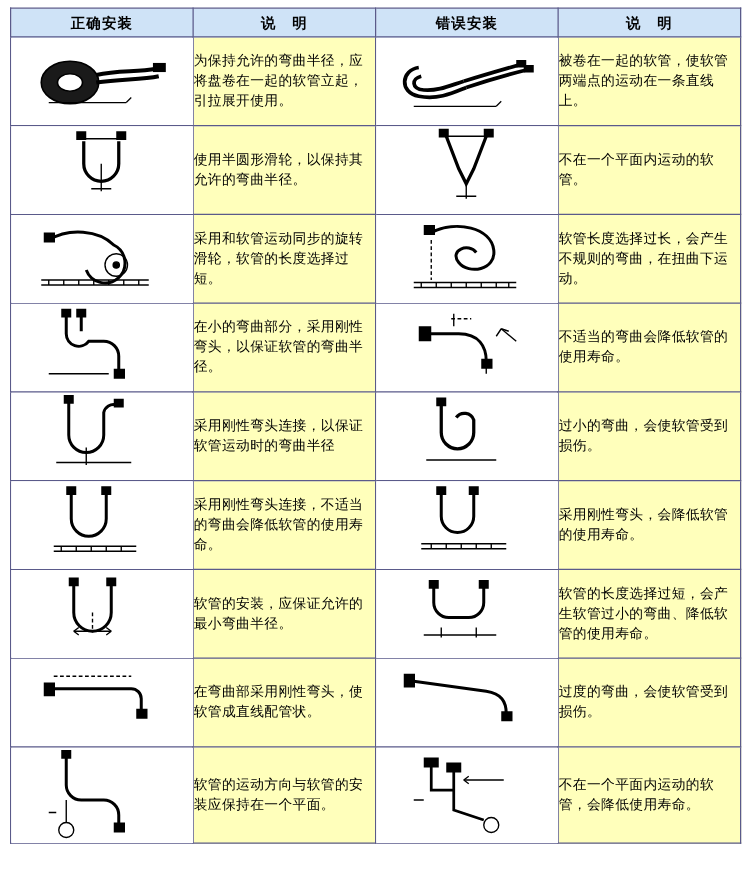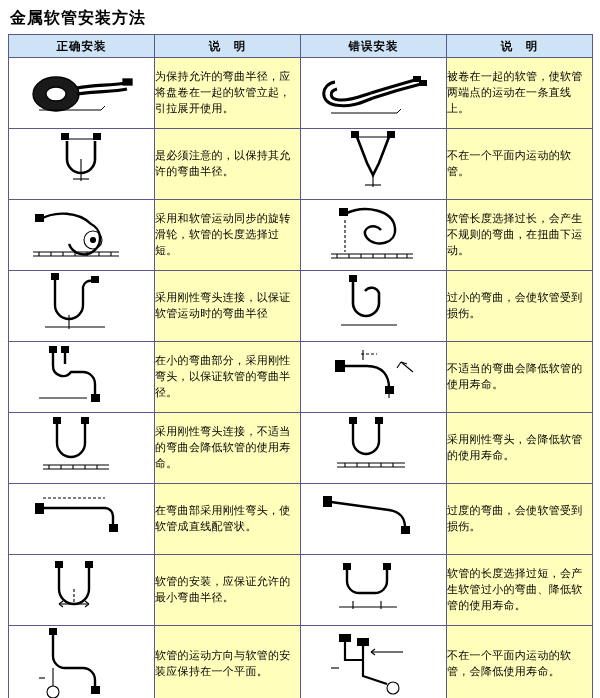--- a/index.html
+++ b/index.html
@@ -69,21 +69,20 @@
     height: 100%;
     display: block;
   }
   .fig svg { display: block; margin: 0 auto; }
 </style>
 </head>
 <body>
 
 <div class="page">
 
-  <div class="doc-title">金属软管安装方法</div>
 
   <table class="hose-table">
     <colgroup>
       <col class="c-img">
         <col class="c-txt">
         <col class="c-img">
         <col class="c-txt">
     </colgroup>
     <thead>
       <tr>
@@ -146,21 +145,21 @@
                 <path d="M54 10 L90 10"></path>
                 <rect x="52" y="4" width="8" height="7" fill="#000" stroke="none"></rect>
                 <rect x="84" y="4" width="8" height="7" fill="#000" stroke="none"></rect>
                 <path d="M58 30 A14 14 0 0 0 86 30" stroke-dasharray="2 2"></path>
                 <path d="M72 30 L72 52"></path>
                 <path d="M64 50 L80 50"></path>
               </g>
             </svg>
           </div>
         </td>
-        <td class="txt-cell">是必须注意的，以保持其允许的弯曲半径。</td>
+        <td class="txt-cell">使用半圆形滑轮，以保持其允许的弯曲半径。</td>
         <td class="img-cell">
           <div class="fig">
             <svg width="144" height="64" viewBox="0 0 144 64">
               <g fill="none" stroke="#000" stroke-width="2.6">
                 <path d="M56 8 L66 34 L72 46 L78 34 L88 8"></path>
               </g>
               <g stroke="#000" stroke-width="1.1" fill="none">
                 <path d="M52 8 L92 8"></path>
                 <rect x="50" y="2" width="8" height="7" fill="#000" stroke="none"></rect>
                 <rect x="86" y="2" width="8" height="7" fill="#000" stroke="none"></rect>
@@ -202,54 +201,20 @@
                 <rect x="38" y="8" width="9" height="8" fill="#000" stroke="none"></rect>
                 <path d="M30 54 L112 54"></path>
                 <path d="M30 58 L112 58"></path>
                 <path d="M36 54 L36 58 M48 54 L48 58 M60 54 L60 58 M72 54 L72 58 M84 54 L84 58 M96 54 L96 58 M106 54 L106 58"></path>
                 <path d="M44 20 L44 52" stroke-dasharray="3 2"></path>
               </g>
             </svg>
           </div>
         </td>
         <td class="txt-cell">软管长度选择过长，会产生不规则的弯曲，在扭曲下运动。</td>
-      </tr>
-
-      <tr>
-        <td class="img-cell">
-          <div class="fig">
-            <svg width="144" height="70" viewBox="0 0 144 70">
-              <g fill="none" stroke="#000" stroke-width="2.4">
-                <path d="M46 8 L46 34 A14 14 0 0 0 74 34 L74 16 A8 8 0 0 1 84 10"></path>
-              </g>
-              <g fill="none" stroke="#000" stroke-width="1.1">
-                <rect x="42" y="2" width="8" height="7" fill="#000" stroke="none"></rect>
-                <rect x="82" y="5" width="8" height="7" fill="#000" stroke="none"></rect>
-                <path d="M46 34 A14 14 0 0 0 74 34" stroke-dasharray="2 2"></path>
-                <path d="M36 56 L96 56"></path>
-                <path d="M60 44 L60 58"></path>
-              </g>
-            </svg>
-          </div>
-        </td>
-        <td class="txt-cell">采用刚性弯头连接，以保证软管运动时的弯曲半径</td>
-        <td class="img-cell">
-          <div class="fig">
-            <svg width="144" height="70" viewBox="0 0 144 70">
-              <g fill="none" stroke="#000" stroke-width="2.6">
-                <path d="M52 10 L52 32 A13 13 0 0 0 78 32 L78 22 A8 8 0 0 0 64 20"></path>
-              </g>
-              <g fill="none" stroke="#000" stroke-width="1.1">
-                <rect x="48" y="4" width="8" height="7" fill="#000" stroke="none"></rect>
-                <path d="M40 54 L96 54"></path>
-              </g>
-            </svg>
-          </div>
-        </td>
-        <td class="txt-cell">过小的弯曲，会使软管受到损伤。</td>
       </tr>
 
       <tr>
         <td class="img-cell">
           <div class="fig">
             <svg width="144" height="66" viewBox="0 0 144 66">
               <g fill="none" stroke="#000" stroke-width="2.4">
                 <path d="M44 10 L44 24 A10 10 0 0 0 62 30 L74 30 A12 12 0 0 1 86 42 L86 54"></path>
                 <path d="M56 10 L56 22"></path>
               </g>
@@ -280,20 +245,54 @@
               </g>
             </svg>
           </div>
         </td>
         <td class="txt-cell">不适当的弯曲会降低软管的使用寿命。</td>
       </tr>
 
       <tr>
         <td class="img-cell">
           <div class="fig">
+            <svg width="144" height="70" viewBox="0 0 144 70">
+              <g fill="none" stroke="#000" stroke-width="2.4">
+                <path d="M46 8 L46 34 A14 14 0 0 0 74 34 L74 16 A8 8 0 0 1 84 10"></path>
+              </g>
+              <g fill="none" stroke="#000" stroke-width="1.1">
+                <rect x="42" y="2" width="8" height="7" fill="#000" stroke="none"></rect>
+                <rect x="82" y="5" width="8" height="7" fill="#000" stroke="none"></rect>
+                <path d="M46 34 A14 14 0 0 0 74 34" stroke-dasharray="2 2"></path>
+                <path d="M36 56 L96 56"></path>
+                <path d="M60 44 L60 58"></path>
+              </g>
+            </svg>
+          </div>
+        </td>
+        <td class="txt-cell">采用刚性弯头连接，以保证软管运动时的弯曲半径</td>
+        <td class="img-cell">
+          <div class="fig">
+            <svg width="144" height="70" viewBox="0 0 144 70">
+              <g fill="none" stroke="#000" stroke-width="2.6">
+                <path d="M52 10 L52 32 A13 13 0 0 0 78 32 L78 22 A8 8 0 0 0 64 20"></path>
+              </g>
+              <g fill="none" stroke="#000" stroke-width="1.1">
+                <rect x="48" y="4" width="8" height="7" fill="#000" stroke="none"></rect>
+                <path d="M40 54 L96 54"></path>
+              </g>
+            </svg>
+          </div>
+        </td>
+        <td class="txt-cell">过小的弯曲，会使软管受到损伤。</td>
+      </tr>
+
+      <tr>
+        <td class="img-cell">
+          <div class="fig">
             <svg width="144" height="66" viewBox="0 0 144 66">
               <g fill="none" stroke="#000" stroke-width="2.4">
                 <path d="M48 10 L48 30 A14 14 0 0 0 76 30 L76 10"></path>
               </g>
               <g fill="none" stroke="#000" stroke-width="1.1">
                 <rect x="44" y="4" width="8" height="7" fill="#000" stroke="none"></rect>
                 <rect x="72" y="4" width="8" height="7" fill="#000" stroke="none"></rect>
                 <path d="M34 52 L100 52"></path>
                 <path d="M40 52 L40 56 M52 52 L52 56 M64 52 L64 56 M76 52 L76 56 M88 52 L88 56"></path>
                 <path d="M34 56 L100 56"></path>
@@ -317,52 +316,20 @@
               </g>
             </svg>
           </div>
         </td>
         <td class="txt-cell">采用刚性弯头，会降低软管的使用寿命。</td>
       </tr>
 
       <tr>
         <td class="img-cell">
           <div class="fig">
-            <svg width="144" height="56" viewBox="0 0 144 56">
-              <g fill="none" stroke="#000" stroke-width="2.4">
-                <path d="M34 24 L96 24 A8 8 0 0 1 104 32 L104 42"></path>
-              </g>
-              <g fill="none" stroke="#000" stroke-width="1.1">
-                <rect x="26" y="19" width="9" height="11" fill="#000" stroke="none"></rect>
-                <rect x="100" y="40" width="9" height="8" fill="#000" stroke="none"></rect>
-                <path d="M34 14 L96 14" stroke-dasharray="3 2"></path>
-              </g>
-            </svg>
-          </div>
-        </td>
-        <td class="txt-cell">在弯曲部采用刚性弯头，使软管成直线配管状。</td>
-        <td class="img-cell">
-          <div class="fig">
-            <svg width="144" height="56" viewBox="0 0 144 56">
-              <g fill="none" stroke="#000" stroke-width="2.4">
-                <path d="M30 18 L88 26 C100 28 104 34 104 44"></path>
-              </g>
-              <g fill="none" stroke="#000" stroke-width="1.1">
-                <rect x="22" y="12" width="9" height="11" fill="#000" stroke="none"></rect>
-                <rect x="100" y="42" width="9" height="8" fill="#000" stroke="none"></rect>
-              </g>
-            </svg>
-          </div>
-        </td>
-        <td class="txt-cell">过度的弯曲，会使软管受到损伤。</td>
-      </tr>
-
-      <tr>
-        <td class="img-cell">
-          <div class="fig">
             <svg width="144" height="64" viewBox="0 0 144 64">
               <g fill="none" stroke="#000" stroke-width="2.4">
                 <path d="M50 12 L50 34 A15 15 0 0 0 80 34 L80 12"></path>
               </g>
               <g fill="none" stroke="#000" stroke-width="1.1">
                 <rect x="46" y="6" width="8" height="7" fill="#000" stroke="none"></rect>
                 <rect x="76" y="6" width="8" height="7" fill="#000" stroke="none"></rect>
                 <path d="M65 34 L65 50" stroke-dasharray="3 2"></path>
                 <path d="M50 49 L80 49"></path>
                 <path d="M50 49 L54 46 M50 49 L54 52 M80 49 L76 46 M80 49 L76 52"></path>
@@ -380,20 +347,52 @@
               <g fill="none" stroke="#000" stroke-width="1.1">
                 <rect x="42" y="8" width="8" height="7" fill="#000" stroke="none"></rect>
                 <rect x="82" y="8" width="8" height="7" fill="#000" stroke="none"></rect>
                 <path d="M38 52 L96 52"></path>
                 <path d="M52 46 L52 54 M80 46 L80 54"></path>
               </g>
             </svg>
           </div>
         </td>
         <td class="txt-cell">软管的长度选择过短，会产生软管过小的弯曲、降低软管的使用寿命。</td>
+      </tr>
+
+      <tr>
+        <td class="img-cell">
+          <div class="fig">
+            <svg width="144" height="56" viewBox="0 0 144 56">
+              <g fill="none" stroke="#000" stroke-width="2.4">
+                <path d="M34 24 L96 24 A8 8 0 0 1 104 32 L104 42"></path>
+              </g>
+              <g fill="none" stroke="#000" stroke-width="1.1">
+                <rect x="26" y="19" width="9" height="11" fill="#000" stroke="none"></rect>
+                <rect x="100" y="40" width="9" height="8" fill="#000" stroke="none"></rect>
+                <path d="M34 14 L96 14" stroke-dasharray="3 2"></path>
+              </g>
+            </svg>
+          </div>
+        </td>
+        <td class="txt-cell">在弯曲部采用刚性弯头，使软管成直线配管状。</td>
+        <td class="img-cell">
+          <div class="fig">
+            <svg width="144" height="56" viewBox="0 0 144 56">
+              <g fill="none" stroke="#000" stroke-width="2.4">
+                <path d="M30 18 L88 26 C100 28 104 34 104 44"></path>
+              </g>
+              <g fill="none" stroke="#000" stroke-width="1.1">
+                <rect x="22" y="12" width="9" height="11" fill="#000" stroke="none"></rect>
+                <rect x="100" y="42" width="9" height="8" fill="#000" stroke="none"></rect>
+              </g>
+            </svg>
+          </div>
+        </td>
+        <td class="txt-cell">过度的弯曲，会使软管受到损伤。</td>
       </tr>
 
       <tr>
         <td class="img-cell">
           <div class="fig">
             <svg width="144" height="76" viewBox="0 0 144 76">
               <g fill="none" stroke="#000" stroke-width="2.4">
                 <path d="M44 8 L44 30 A12 12 0 0 0 56 42 L74 42 A12 12 0 0 1 86 54 L86 62"></path>
               </g>
               <g fill="none" stroke="#000" stroke-width="1.1">

